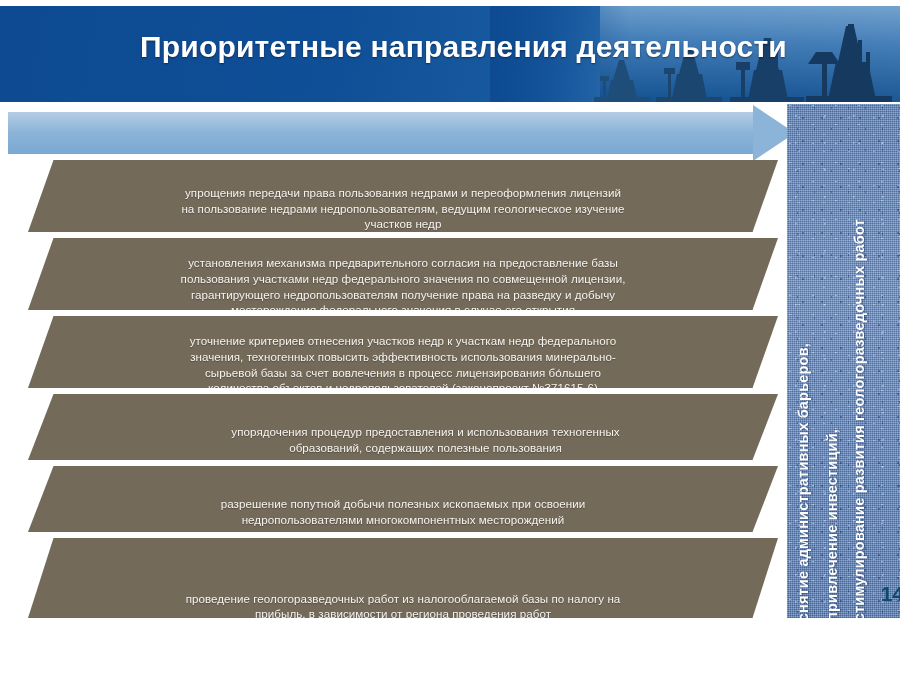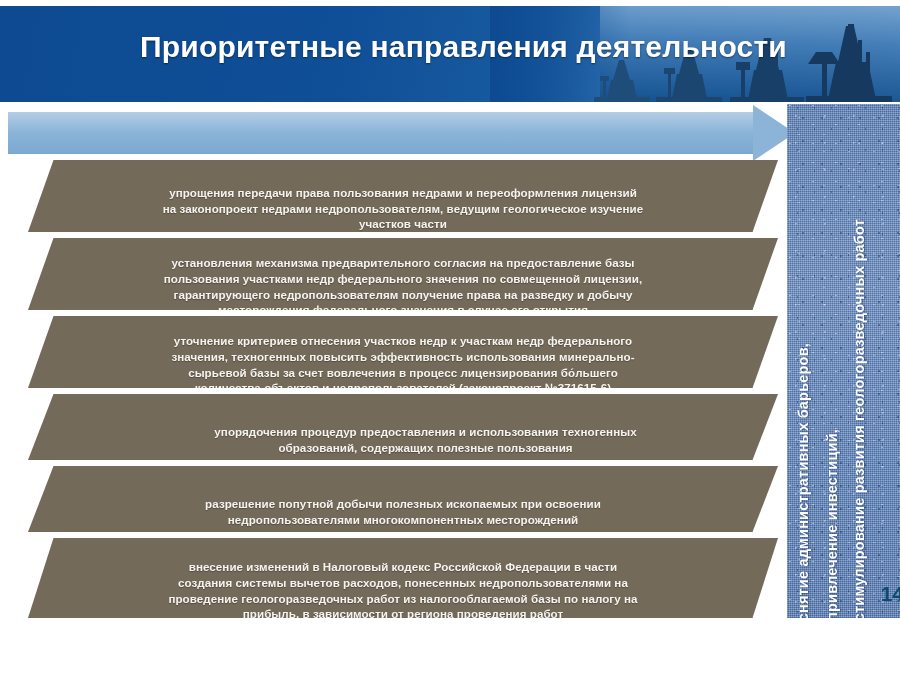--- a/index.html
+++ b/index.html
@@ -62,21 +62,21 @@
     box-shadow:2px 3px 4px rgba(0,0,0,.25);
     -webkit-clip-path:polygon(3.4% 0,100% 0,96.6% 100%,0 100%);
     clip-path:polygon(3.4% 0,100% 0,96.6% 100%,0 100%);
     display:flex;align-items:center;justify-content:center;
     box-sizing:border-box;
   }
   .pblock .txt{
     width:82%;
     text-align:center;
     color:#f6f4ef;
-    font-weight:bold;
+    font-weight:normal;
     font-size:11.6px;
     line-height:15.6px;
     letter-spacing:.05px;
     text-shadow:0 1px 1px rgba(0,0,0,.3);
     margin-top:25px;
   }
 
   
   .denim{
     position:absolute;left:787px;top:104px;width:113px;height:527px;
@@ -182,22 +182,22 @@
     <div class="arrow-body"></div>
     <div class="arrow-head"></div>
     <div class="arrow-label">Федеральное законодательство</div>
   </div>
 
   <div class="blocks">
 
     <div class="pblock" style="left:28px;top:0px;width:750px;height:72px;">
       <div class="txt">
         <span>упрощения передачи права пользования недрами и переоформления лицензий</span><br>
-        <span>на законопроект недрами недропользователям, ведущим геологическое изучение</span><br>
-        <span>участков части</span>
+        <span>на пользование недрами недропользователям, ведущим геологическое изучение</span><br>
+        <span>участков недр</span>
       </div>
     </div>
 
     <div class="pblock" style="left:28px;top:78px;width:750px;height:72px;">
       <div class="txt">
         <span>установления механизма предварительного согласия на предоставление базы</span><br>
         <span>пользования участками недр федерального значения по совмещенной лицензии,</span><br>
         <span>гарантирующего недропользователям получение права на разведку и добычу</span><br>
         <span>месторождения федерального значения в случае его открытия</span>
       </div>
@@ -221,22 +221,22 @@
 
     <div class="pblock" style="left:28px;top:306px;width:750px;height:66px;">
       <div class="txt">
         <span>разрешение попутной добычи полезных ископаемых при освоении</span><br>
         <span>недропользователями многокомпонентных месторождений</span>
       </div>
     </div>
 
     <div class="pblock" style="left:28px;top:378px;width:750px;height:80px;">
       <div class="txt">
-        <span>внесение изменений в Налоговый кодекс Российской Федерации в части</span><br>
-        <span>создания системы вычетов расходов, понесенных недропользователями на</span><br>
+        <br>
+        <br>
         <span>проведение геологоразведочных работ из налогооблагаемой базы по налогу на</span><br>
         <span>прибыль, в зависимости от региона проведения работ</span>
       </div>
     </div>
 
   </div>
 
   <div class="denim">
     <div class="denim-speck"></div>
     <div class="vtext l1">снятие административных барьеров,</div>

